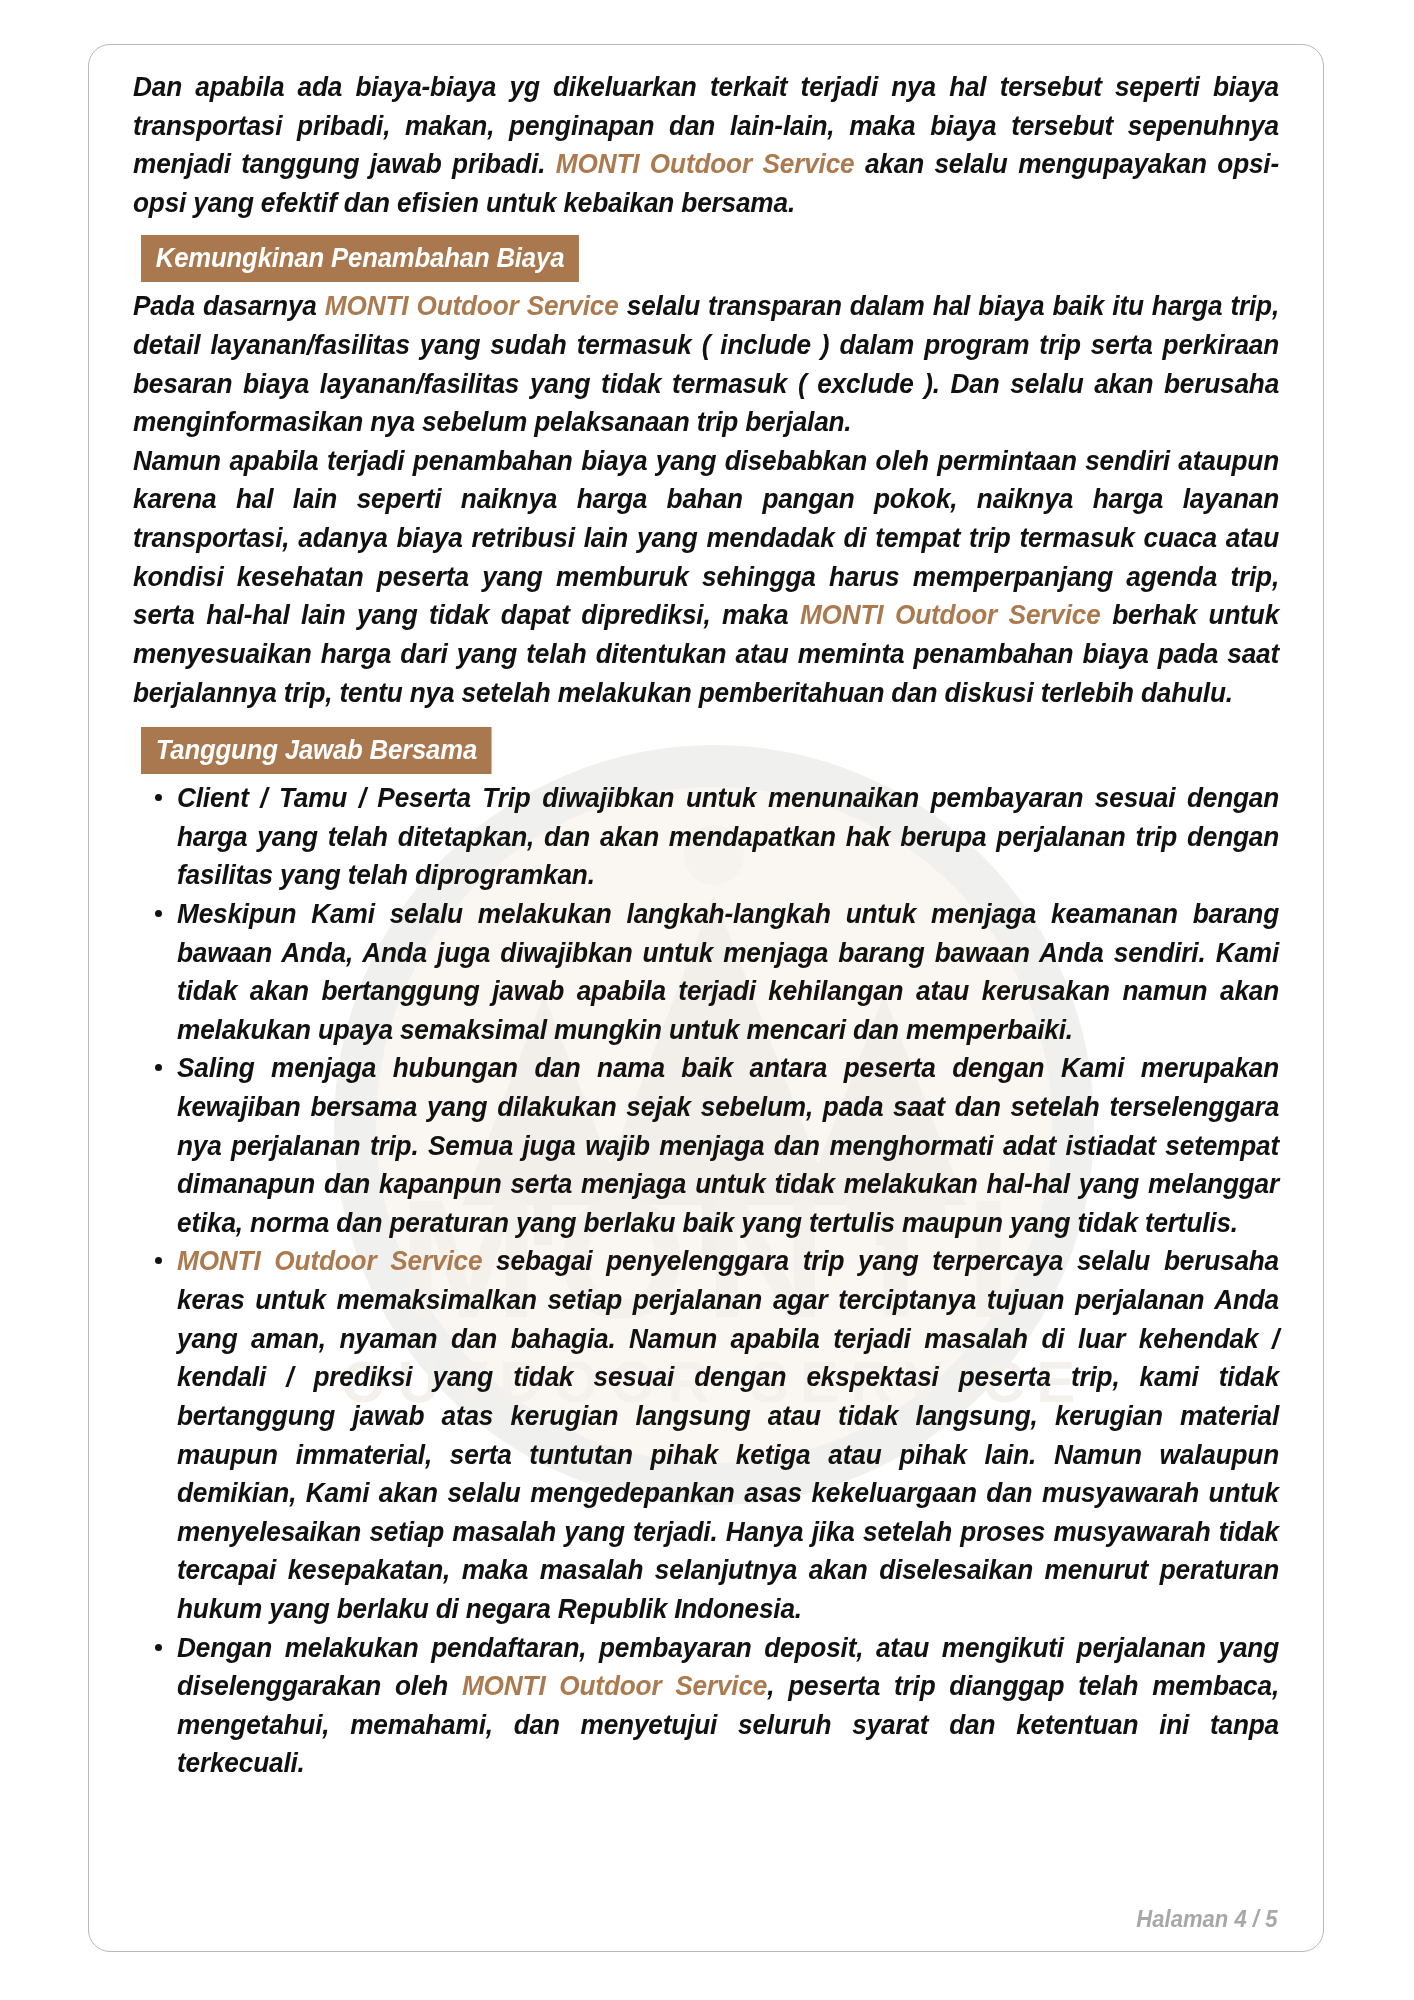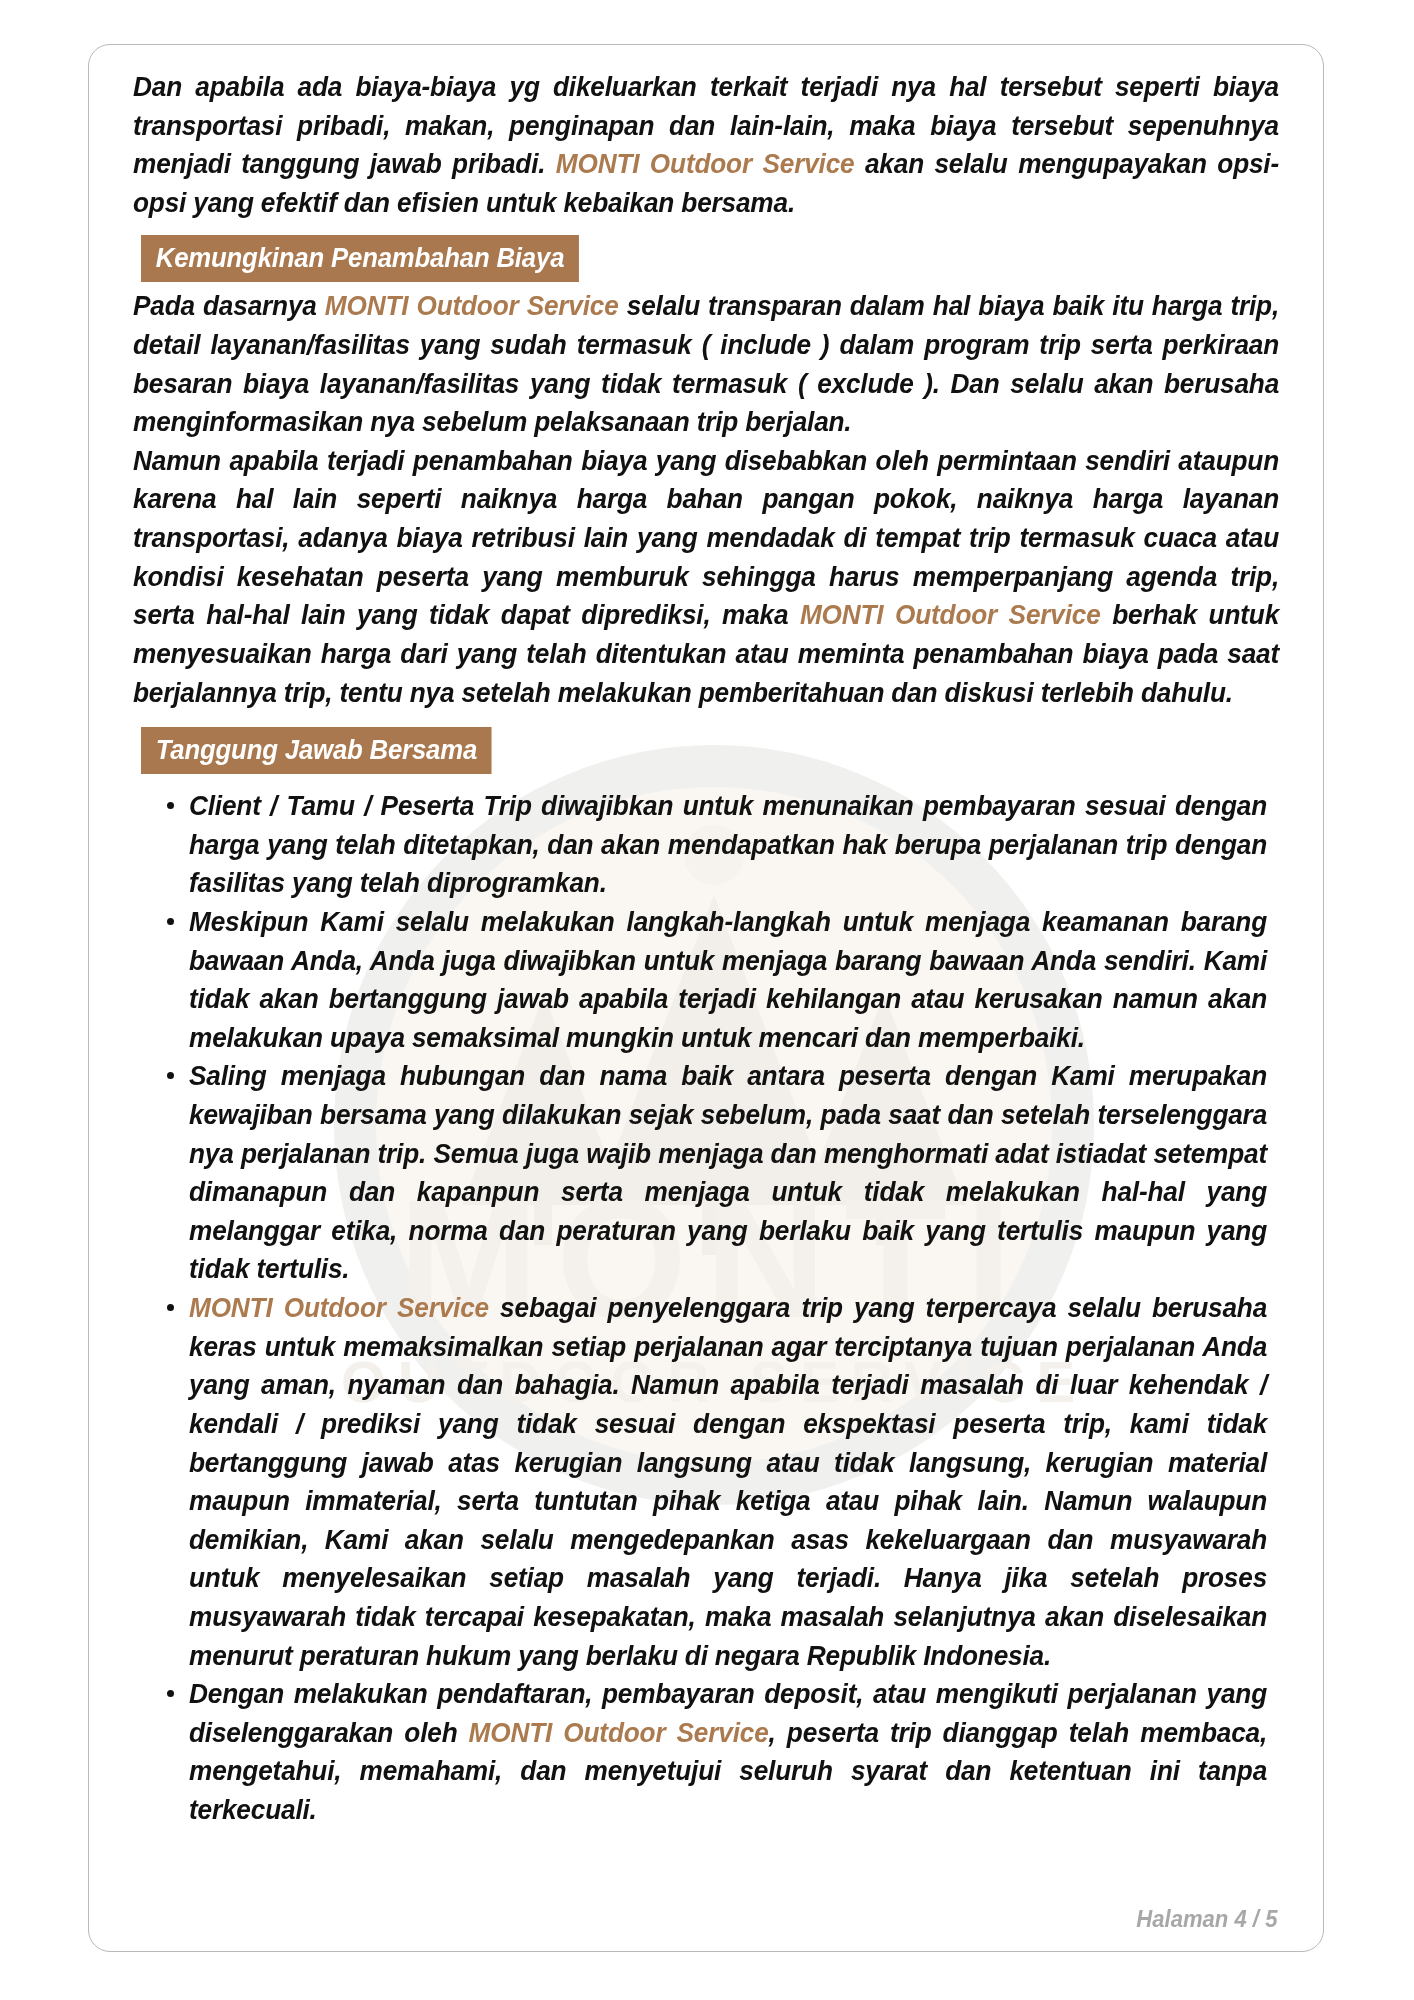--- a/index.html
+++ b/index.html
@@ -123,21 +123,21 @@
     letter-spacing: -0.2px;
     transform: scaleX(0.92);
     transform-origin: left center;
     white-space: nowrap;
   }
   .chip-wrap { margin: 14px 0 4px 8px; }
   .chip-wrap.tight { margin-top: 16px; }
 
   
   ul.bullets {
-    margin: 12px;
+    margin: 0;
     padding: 0;
     list-style: none;
   }
   ul.bullets > li {
     position: relative;
     padding-left: 44px;
     margin: 0 0 0 0;
   }
   ul.bullets > li .dot {
     position: absolute;

